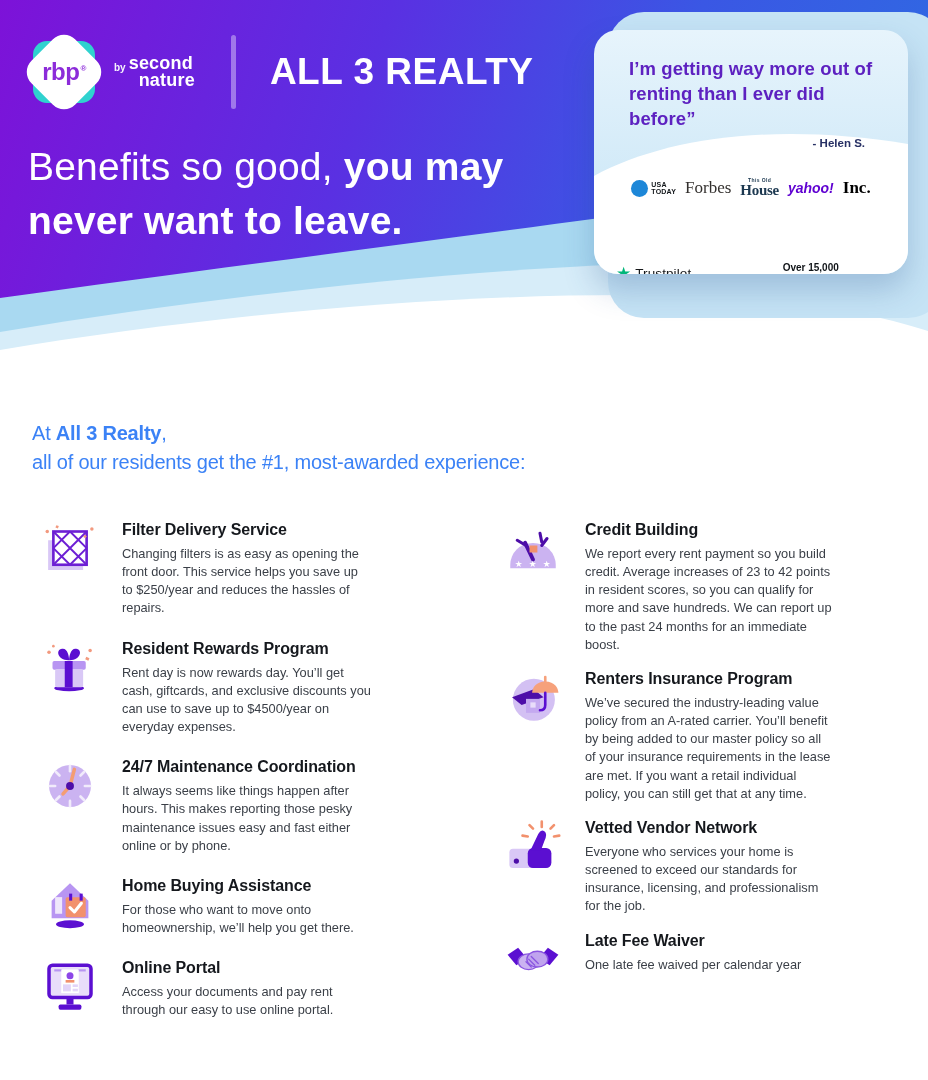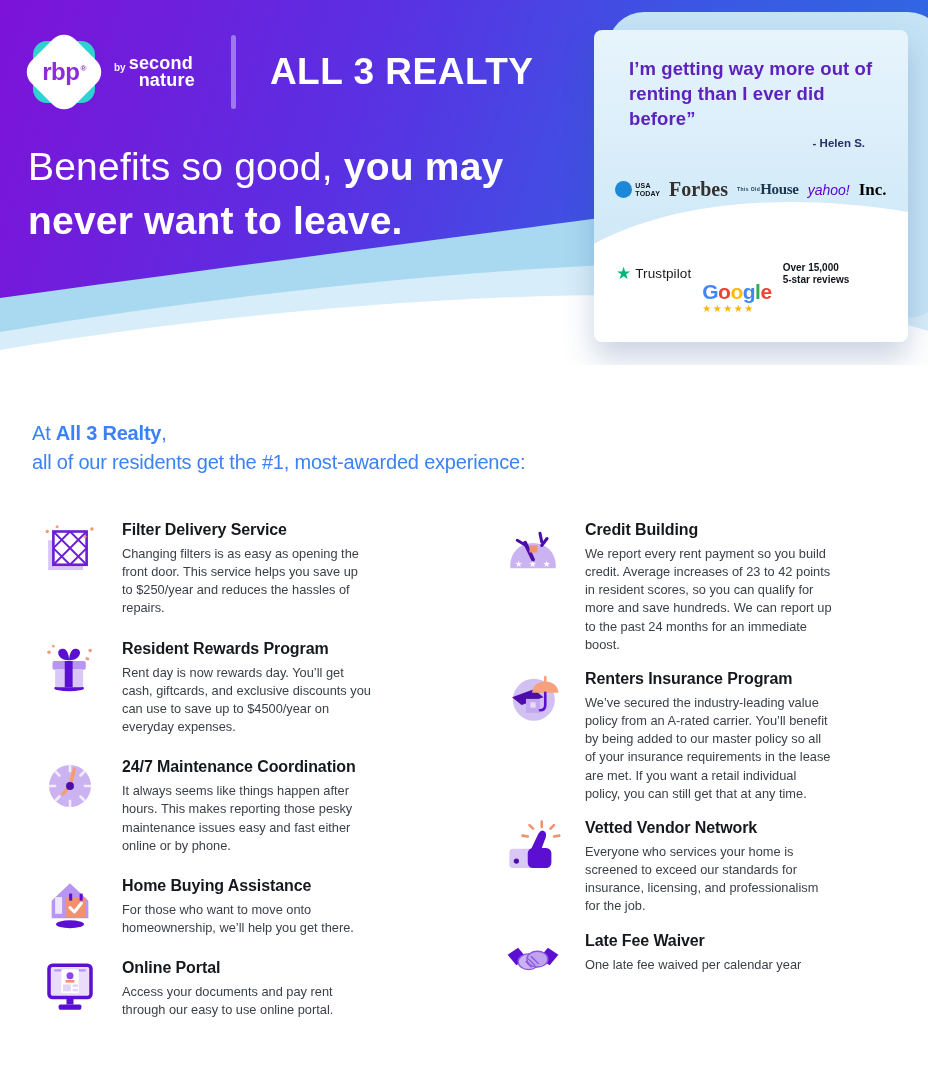--- a/index.html
+++ b/index.html
@@ -24,36 +24,36 @@
   .byline .by{font-size:10px;font-weight:600;margin-top:7px;margin-right:3px;opacity:.95;}
   .byline .stack{display:flex;flex-direction:column;line-height:.92;font-weight:800;font-size:18px;letter-spacing:.2px;}
   .byline .stack span:last-child{margin-left:10px;}
   .brand-divider{width:5px;height:74px;background:rgba(255,255,255,.38);border-radius:3px;margin:0 34px 0 36px;}
   .company{color:#ffffff;font-size:37px;font-weight:800;letter-spacing:.5px;}
 
   .hero-headline{position:absolute;left:28px;top:140px;z-index:4;color:#ffffff;font-size:39px;line-height:1.38;font-weight:300;letter-spacing:.2px;}
   .hero-headline b{font-weight:800;}
 
   
-  .card{position:absolute;top:30px;right:20px;width:314px;height:312px;border-radius:8px;z-index:5;
+  .card{position:absolute;top:30px;right:20px;width:314px;height:244px;border-radius:24px;z-index:5;
     background:linear-gradient(180deg,#e7f4fc 0%,#d2eaf8 60%,#cde8f7 100%);
     box-shadow:0 16px 30px rgba(45,85,145,.25);overflow:hidden;}
   .card-wave{position:absolute;left:0;bottom:0;width:314px;height:160px;}
   .quote{position:relative;z-index:2;padding:27px 26px 0 35px;color:#5d21c0;font-weight:700;font-size:18.5px;line-height:1.34;letter-spacing:.1px;}
   .attribution{position:relative;z-index:2;text-align:right;padding-right:43px;margin-top:6px;color:#273064;font-size:11.5px;font-weight:700;}
 
   .press-row{position:absolute;z-index:2;top:148px;left:0;right:0;display:flex;justify-content:center;align-items:center;gap:9px;}
   .usa{display:flex;align-items:center;gap:3px;}
   .usa .dot{width:17px;height:17px;border-radius:50%;background:#1d87d8;}
   .usa .txt{display:flex;flex-direction:column;font-size:7px;font-weight:800;color:#101418;line-height:1.05;letter-spacing:.2px;}
-  .forbes{font-family:"Liberation Serif",serif;font-size:20px;font-weight:700;color:#33302e;}
-  .house{display:flex;flex-direction:row;align-items:center;line-height:1;color:#1c3850;}
+  .forbes{font-family:"Liberation Serif",serif;font-size:17px;font-weight:400;color:#33302e;}
+  .house{display:flex;flex-direction:column;align-items:center;line-height:1;color:#1c3850;}
   .house .top{font-size:5px;font-weight:700;letter-spacing:.4px;}
   .house .main{font-family:"Liberation Serif",serif;font-size:15px;font-weight:800;letter-spacing:-0.3px;}
-  .yahoo{font-size:14px;font-weight:400;color:#5f01d1;font-style:italic;}
+  .yahoo{font-size:14px;font-weight:700;color:#5f01d1;font-style:italic;}
   .inc{font-family:"Liberation Serif",serif;font-size:17px;font-weight:900;color:#000000;}
 
   .trust-row{position:absolute;z-index:2;top:203px;left:22px;right:12px;display:flex;align-items:center;gap:11px;}
   .trustpilot{display:flex;align-items:center;gap:4px;}
   .tp-star{color:#00b67a;font-size:17px;line-height:1;}
   .tp-text{font-size:13.5px;color:#16181a;font-weight:500;letter-spacing:.1px;text-align:right;}
   .google-block{display:flex;flex-direction:column;align-items:flex-start;line-height:1;margin-top:48px;}
   .google-word{font-size:21px;font-weight:600;letter-spacing:-0.5px;}
   .google-word span:nth-child(1){color:#4285F4;}
   .google-word span:nth-child(2){color:#EA4335;}

